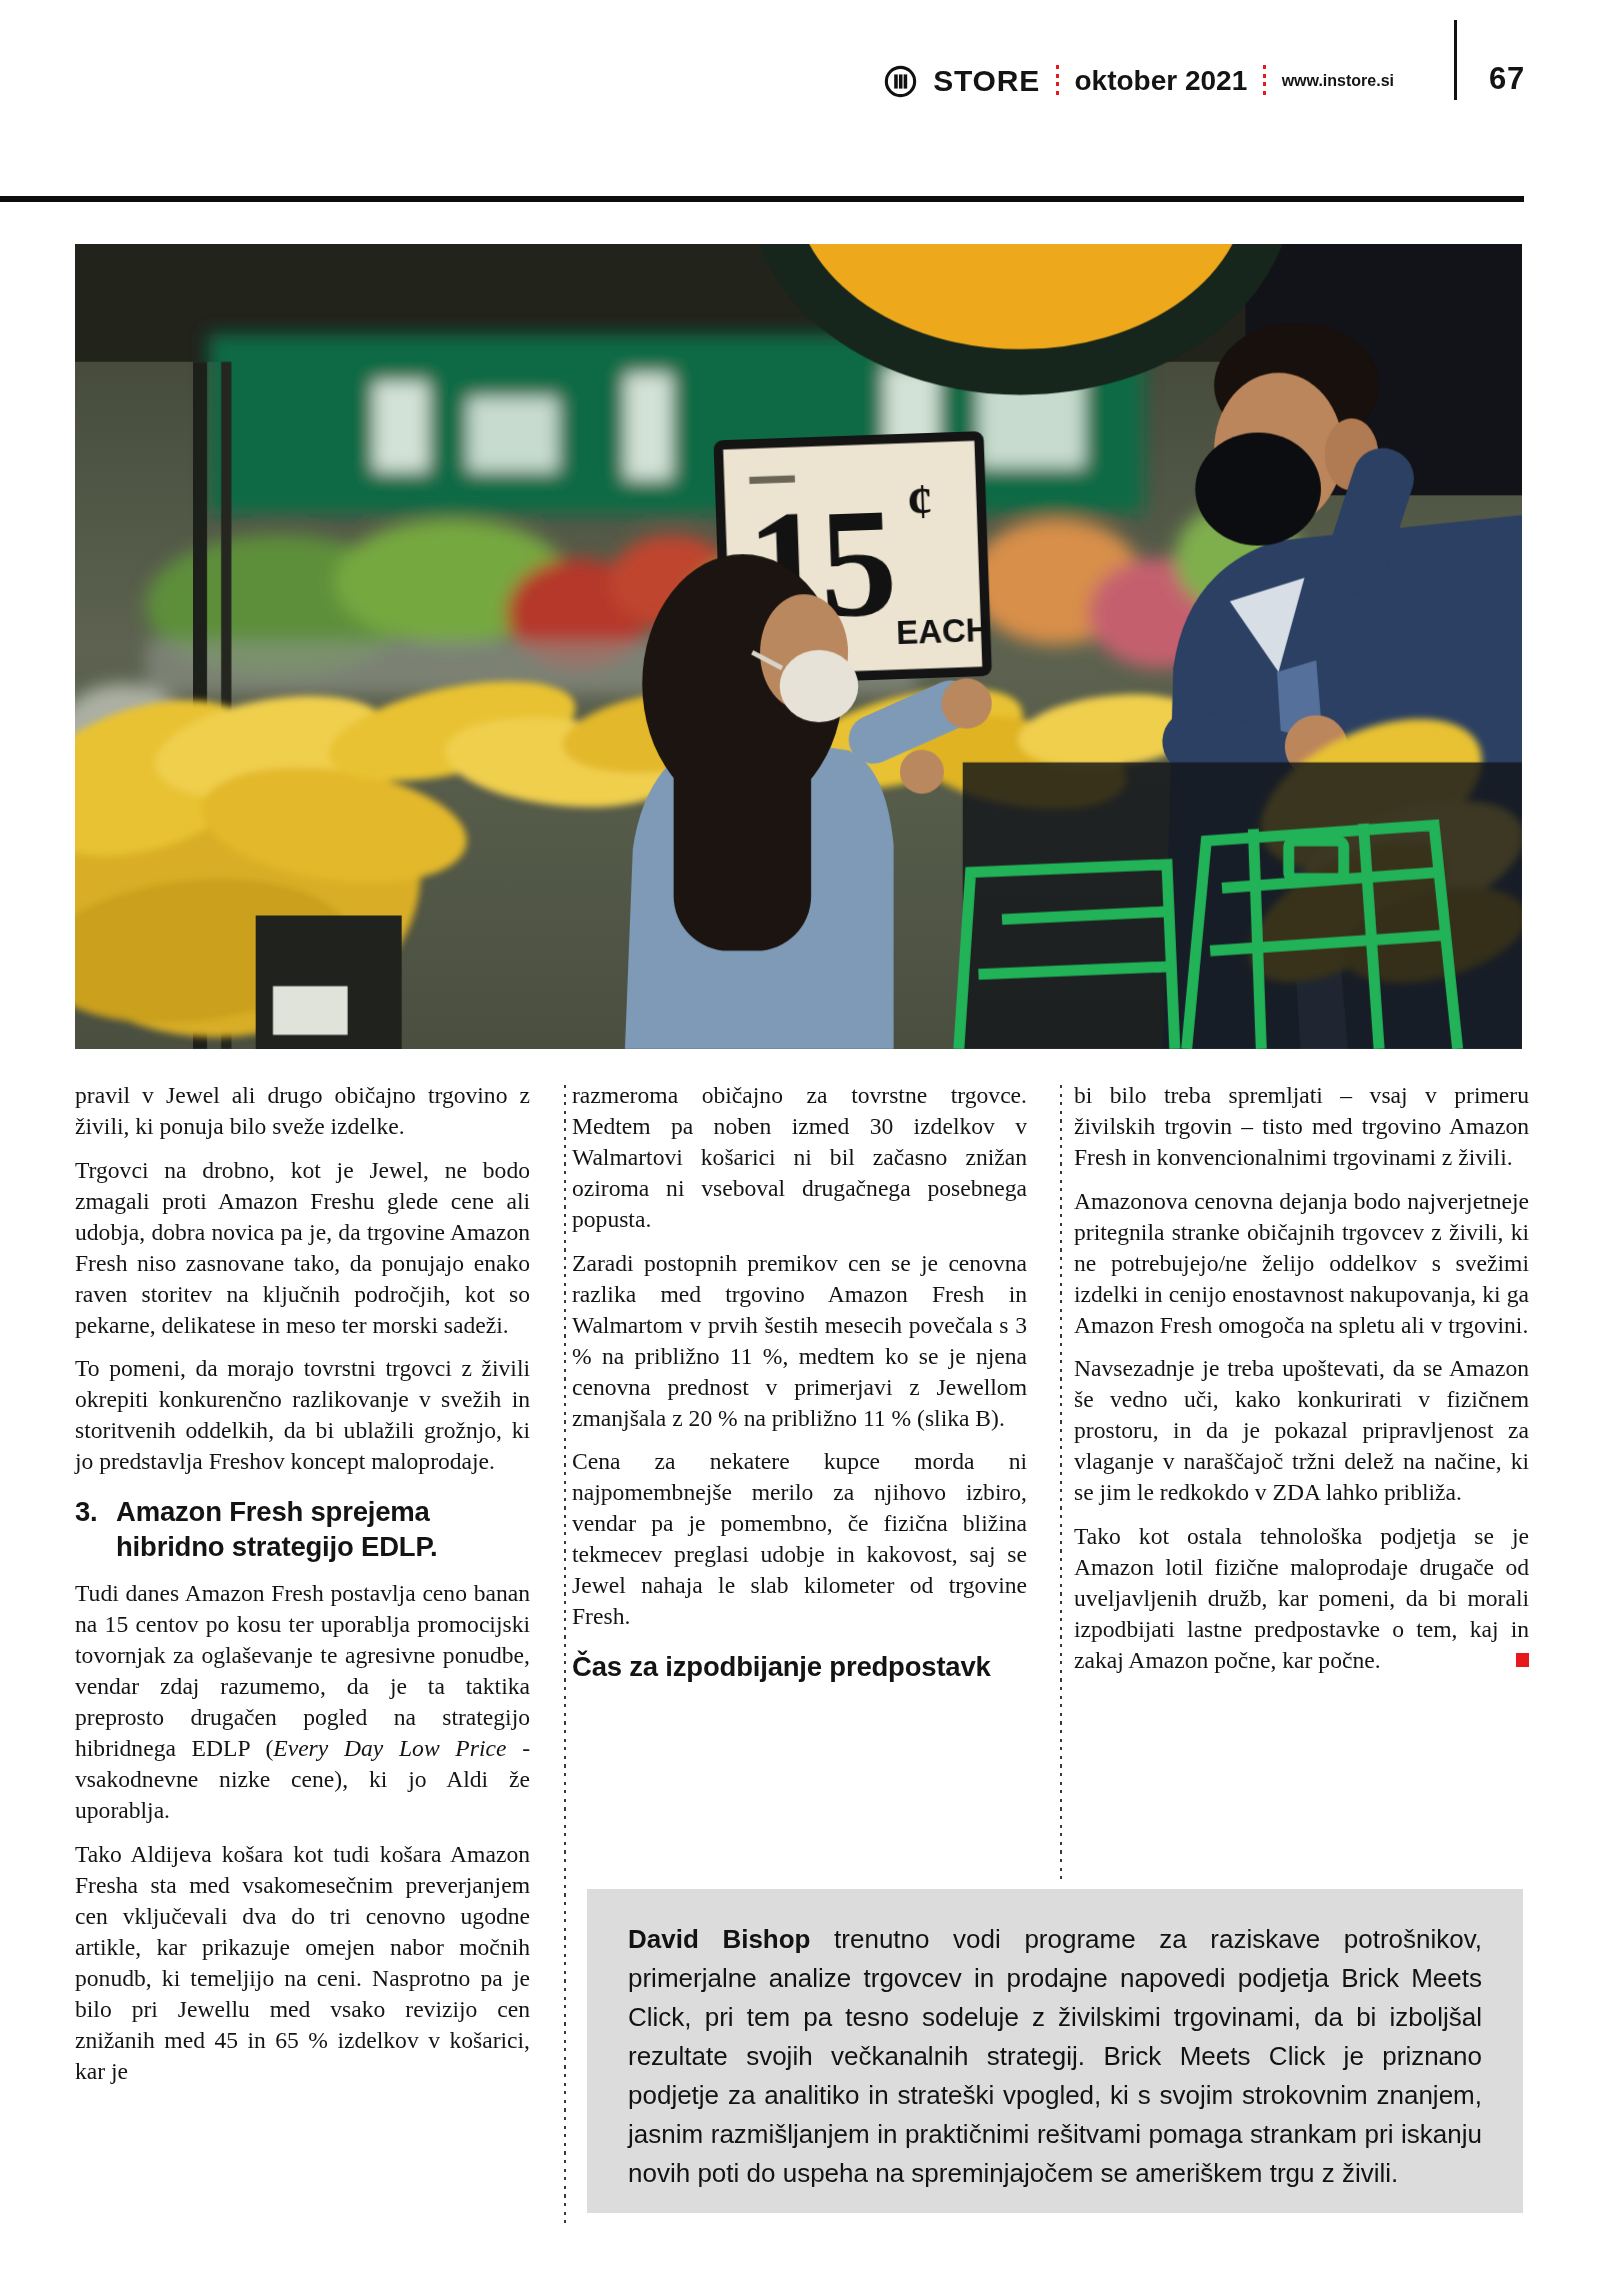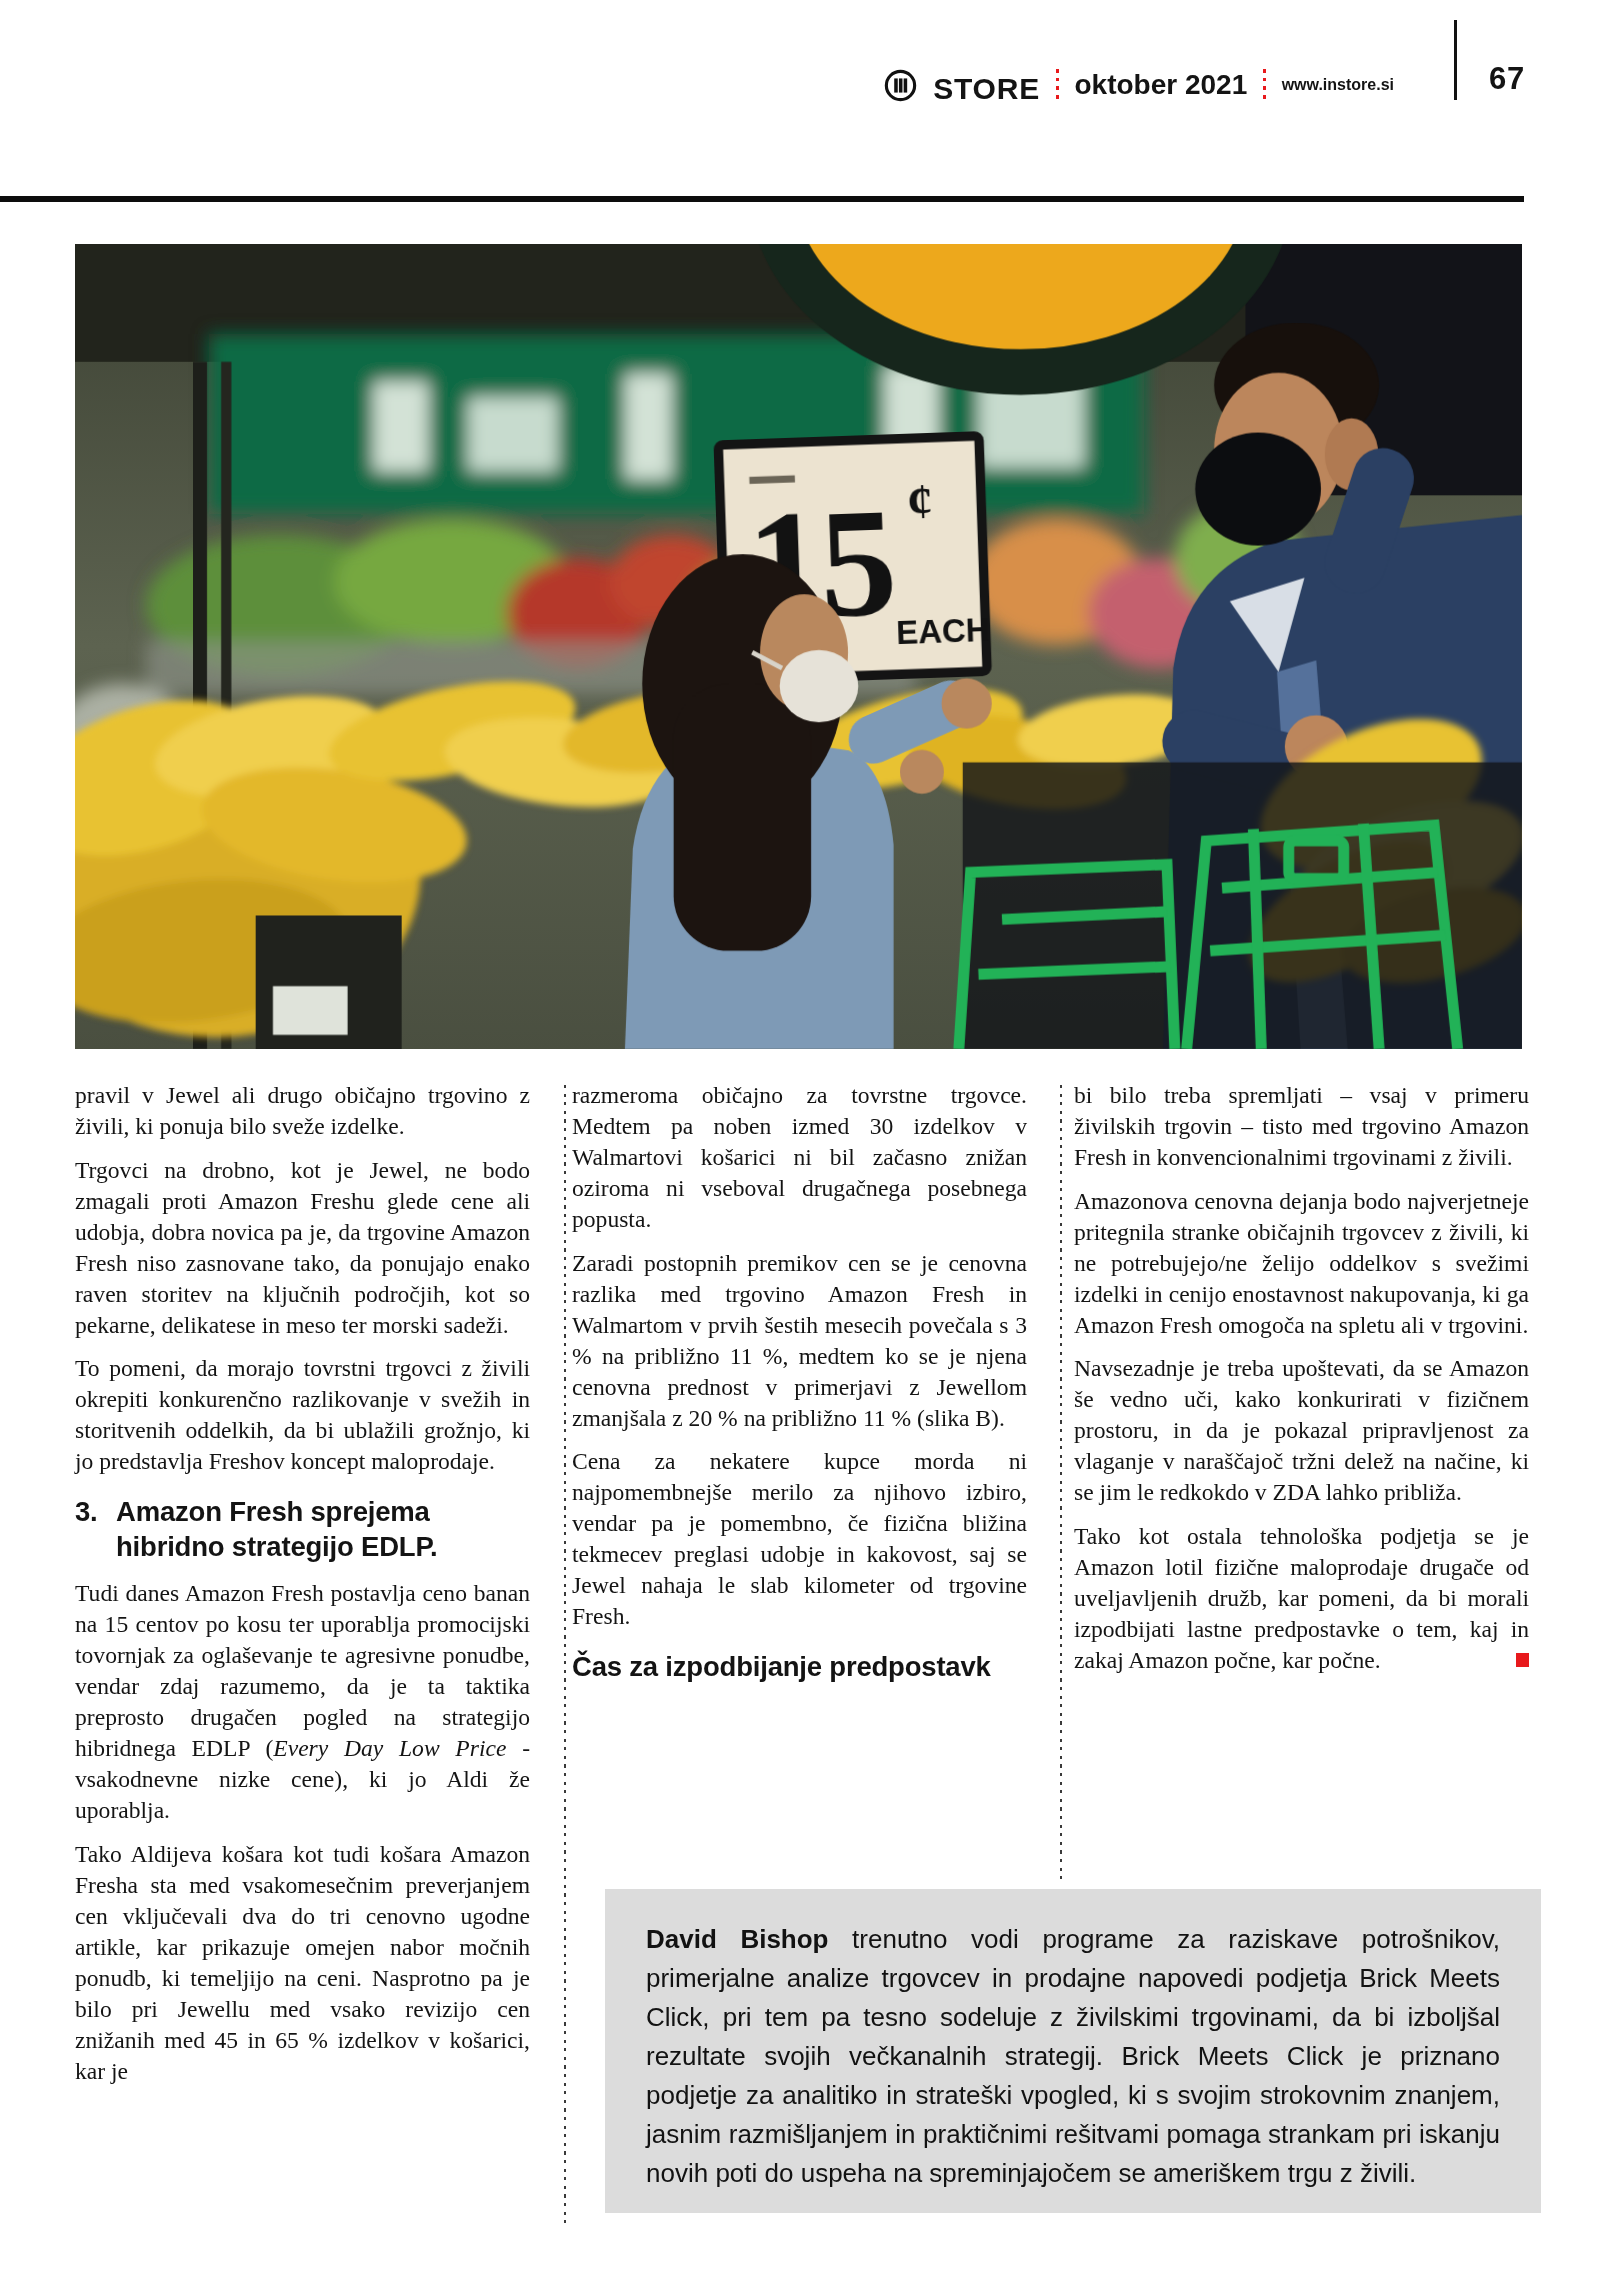--- a/index.html
+++ b/index.html
@@ -2,21 +2,21 @@
 <html style="font-size:12.6px"><head>
 <meta charset="utf-8">
 <style>
   html,body{margin:0;padding:0;background:#888;}
   .page{position:relative;width:1623px;height:2295px;background:#ffffff;
         font-family:"Liberation Serif", serif;color:#141414;overflow:hidden;margin:0 auto;}
 
   
   .hdr{position:absolute;top:64px;right:229px;display:flex;align-items:center;gap:15.7px;
        font-family:"Liberation Sans", sans-serif;white-space:nowrap;}
-  .hdr .brand{font-size:30px;font-weight:800;letter-spacing:0.8px;margin-top:8px;}
+  .hdr .brand{font-size:30px;font-weight:800;letter-spacing:0.8px;}
   .hdr .issue{font-size:28px;font-weight:700;}
   .hdr .site{font-size:16px;font-weight:700;text-align:center;}
   .vsep-red{width:3.1px;height:33px;
        background-image:repeating-linear-gradient(#e8191c 0 3.9px, transparent 3.9px 8.6px);}
   .logo{width:33px;height:33px;display:block;}
   .pageno-bar{position:absolute;left:1454px;top:20.4px;width:3.1px;height:80px;background:#111;}
   .pageno{position:absolute;left:1489px;top:61px;font-family:"Liberation Sans",sans-serif;
           font-weight:800;font-size:31px;letter-spacing:0.8px;}
   .top-rule{position:absolute;left:0;top:196px;width:1524px;height:6.3px;background:#0d0d0d;}
 
@@ -34,21 +34,21 @@
   .sep1{left:564px;top:1085px;height:1140px;}
   .sep2{left:1060px;top:1085px;height:799px;}
   .subhead{font-family:"Liberation Sans",sans-serif;font-weight:700;font-size:27.5px;
        line-height:35px;margin:17.3px 0 14px 0;text-align:left;letter-spacing:-0.2px;}
   .numbered{display:flex;gap:11px;}
   .numbered .num{flex:0 0 30px;}
   .italic{font-style:italic;}
   .end-mark{float:right;width:13.4px;height:13.4px;background:#e8191c;margin-top:8.6px;}
 
   
-  .author-box{position:absolute;left:605px;top:1889px;width:936px;height:324px;
+  .author-box{position:absolute;left:587px;top:1889px;width:936px;height:324px;
        background:#dcdcdc;box-sizing:border-box;padding:31px 41px;
        font-family:"Liberation Sans",sans-serif;font-size:26px;line-height:39px;
        text-align:justify;color:#121212;}
   .author-box .bname{font-weight:700;}
 </style>
 </head>
 <body>
 
 <div class="page">
 

